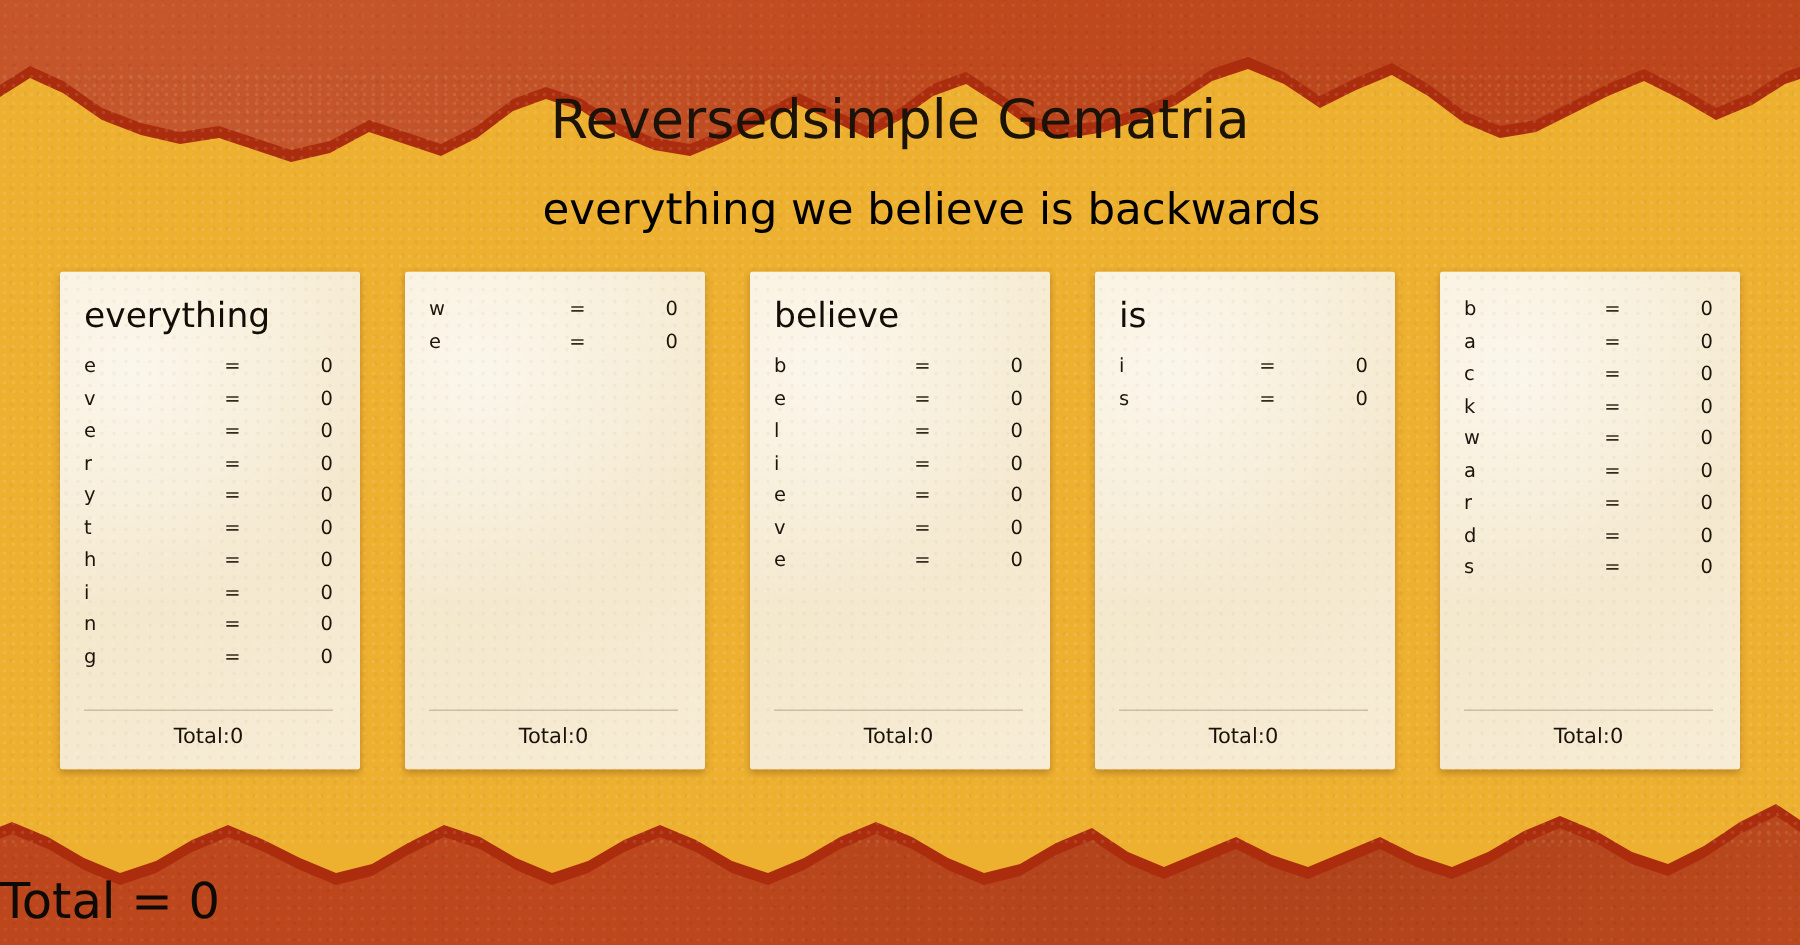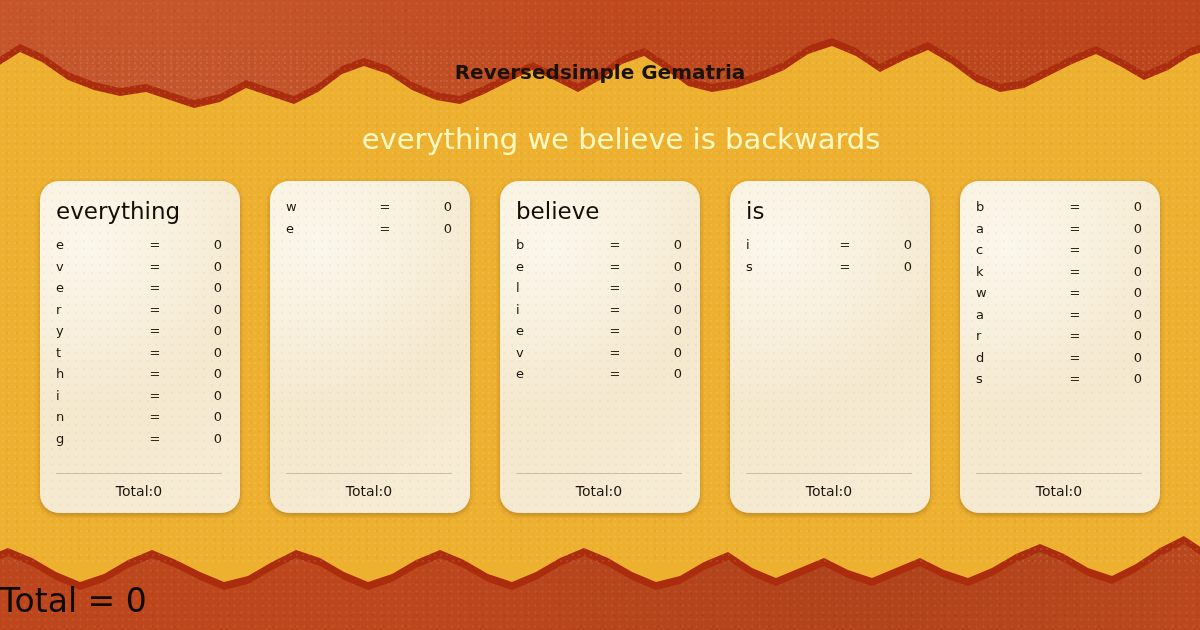--- a/index.html
+++ b/index.html
@@ -82,54 +82,54 @@
     z-index: 6;
   }
 
   
   #cipher-title {
     position: absolute;
     top: 60px;
     left: 0;
     width: 1200px;
     text-align: center;
-    font-size: 20px;
+    font-size: 36px;
     color: #1b1208;
-    font-weight: 700;
+    font-weight: 400;
     z-index: 5;
   }
   #phrase-title {
     position: absolute;
     top: 122px;
     left: 0;
     width: 1200px;
     text-align: center;
     font-size: 29px;
-    color: #fef9c3;
+    color: #000000;
     font-weight: 400;
     z-index: 5;
     padding-left: 42px;
   }
 
   
   #cards {
     position: absolute;
     top: 181px;
     left: 40px;
     width: 1120px;
     height: 332px;
     display: flex;
     justify-content: space-between;
     z-index: 5;
   }
 
   .word-card {
     width: 200px;
     height: 332px;
-    border-radius: 19px;
+    border-radius: 2px;
     background:
       radial-gradient(circle at 25% 20%, rgba(255,255,255,.55), rgba(0,0,0,0) 55%),
       linear-gradient(150deg, #f8efd8 0%, #f4e8cd 55%, #f7edd6 100%);
     box-shadow: 0 2px 5px rgba(90,45,10,.33);
     padding: 18px 18px 14px 16px;
     display: flex;
     flex-direction: column;
     position: relative;
     overflow: hidden;
   }

